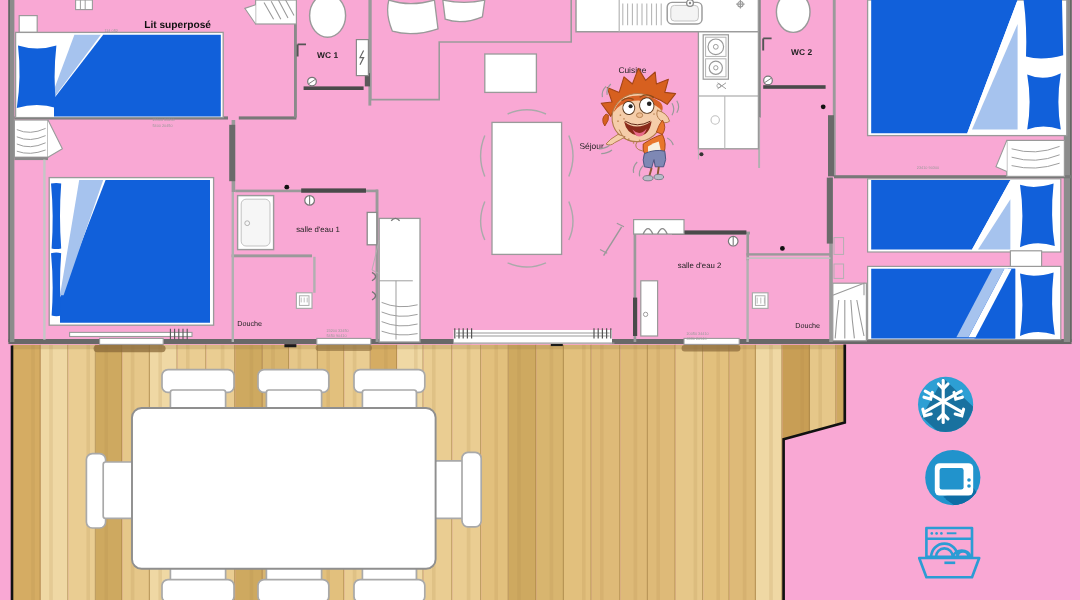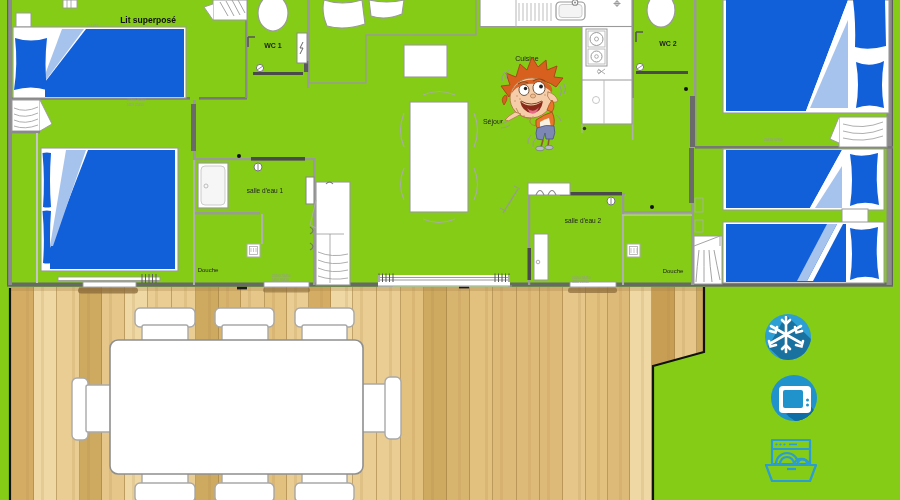--- a/index.html
+++ b/index.html
@@ -1,16 +1,16 @@
 <!DOCTYPE html>
 <html><head>
 <meta charset="utf-8">
 <style>
 html,body{margin:0;padding:0;background:#fff;}
-#wrap{position:relative;width:900px;height:500px;overflow:hidden;background:#84cc16;
+#wrap{position:relative;width:900px;height:500px;overflow:hidden;background:#f9a8d4;
 font-family:"Liberation Sans", sans-serif;}
 svg{position:absolute;left:0;top:0;}
 </style>
 </head>
 <body>
 <div id="wrap">
 <svg width="900" height="500" viewBox="0 0 900 500">
 <defs>
 <clipPath id="deckClip">
           <polygon points="10,287 704,287 704,352 653,366 653,500 10,500"></polygon>

